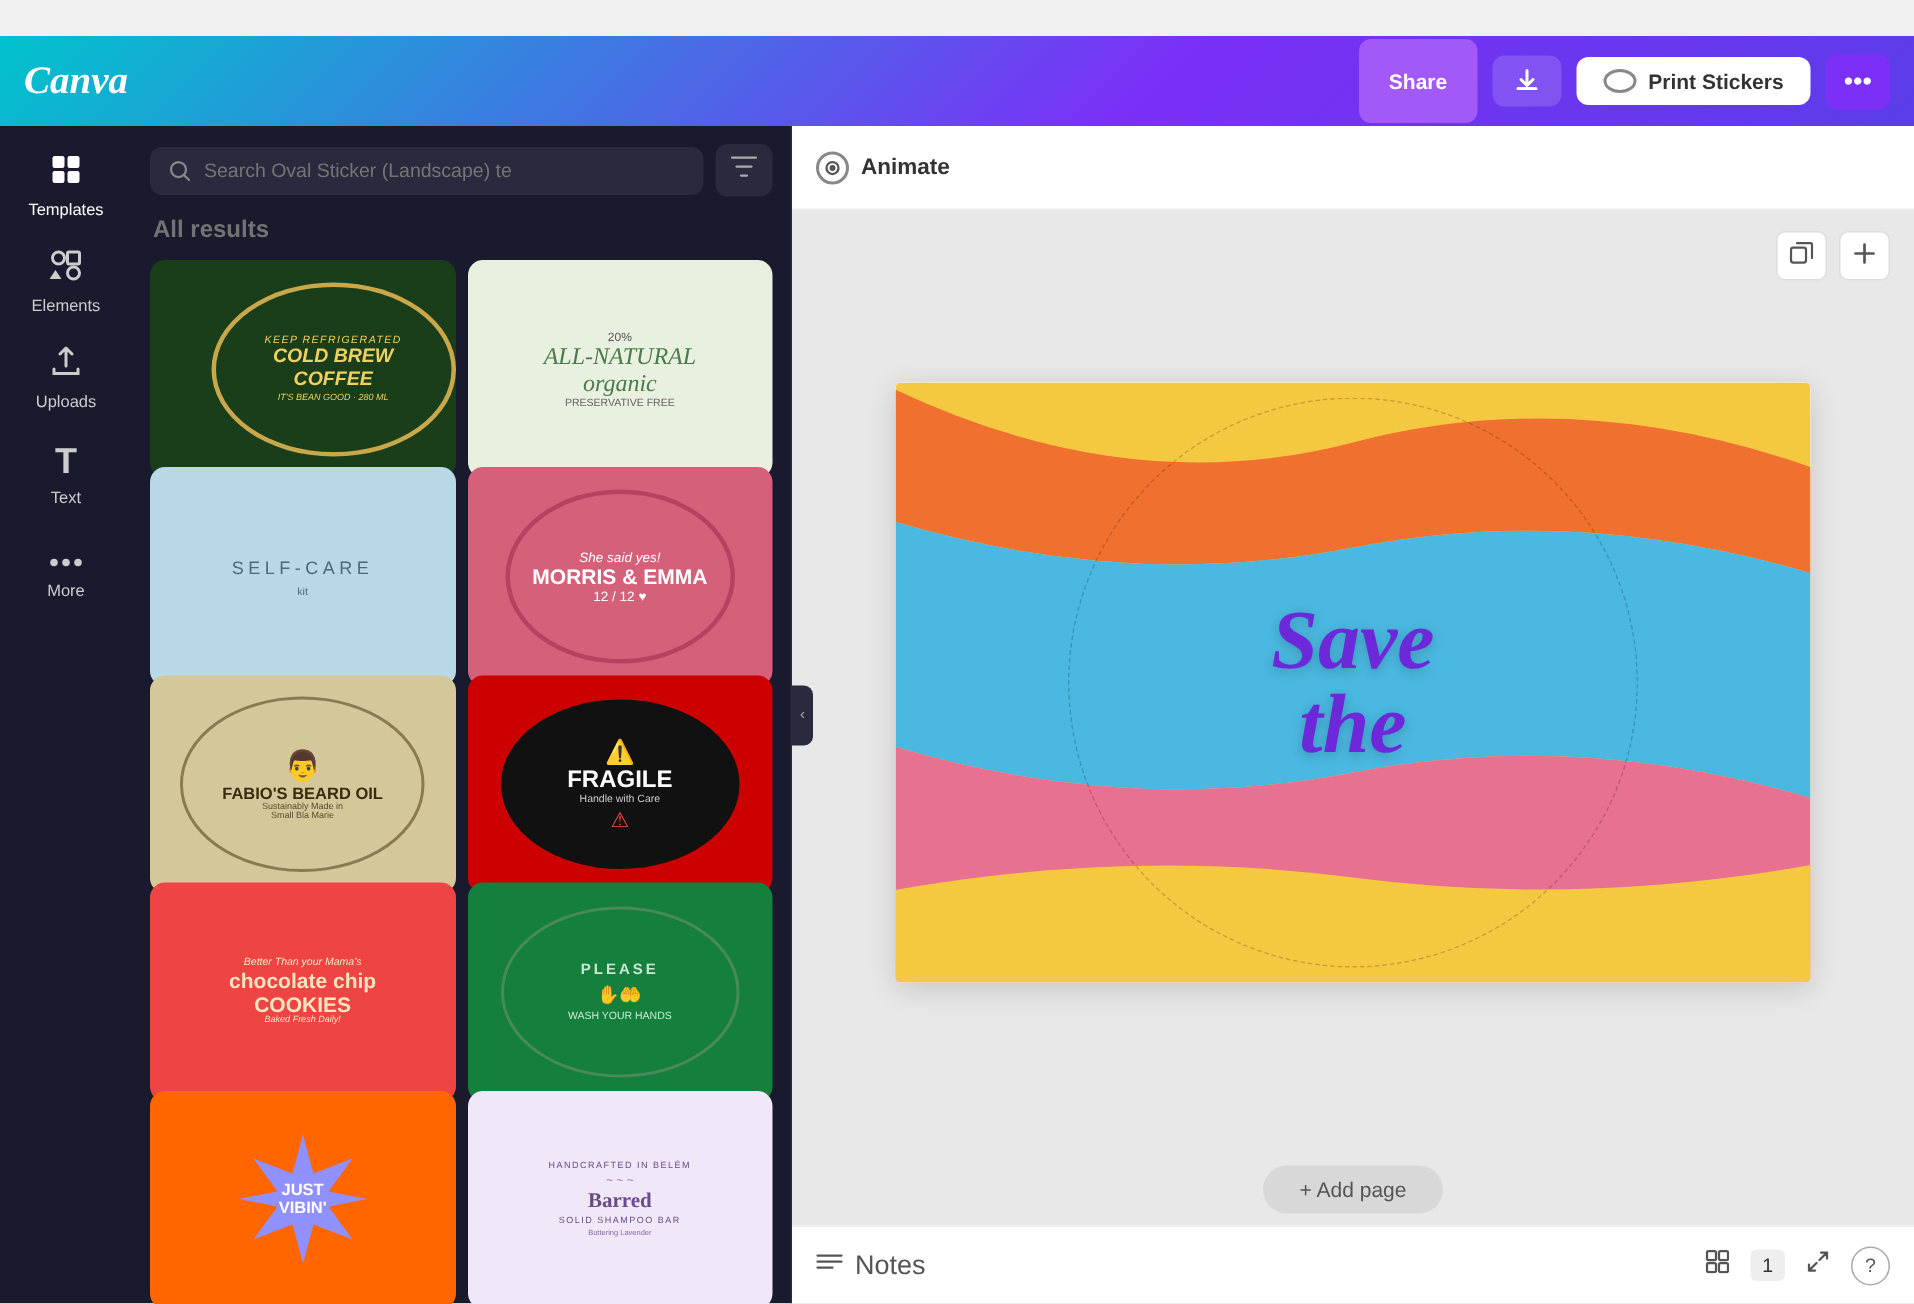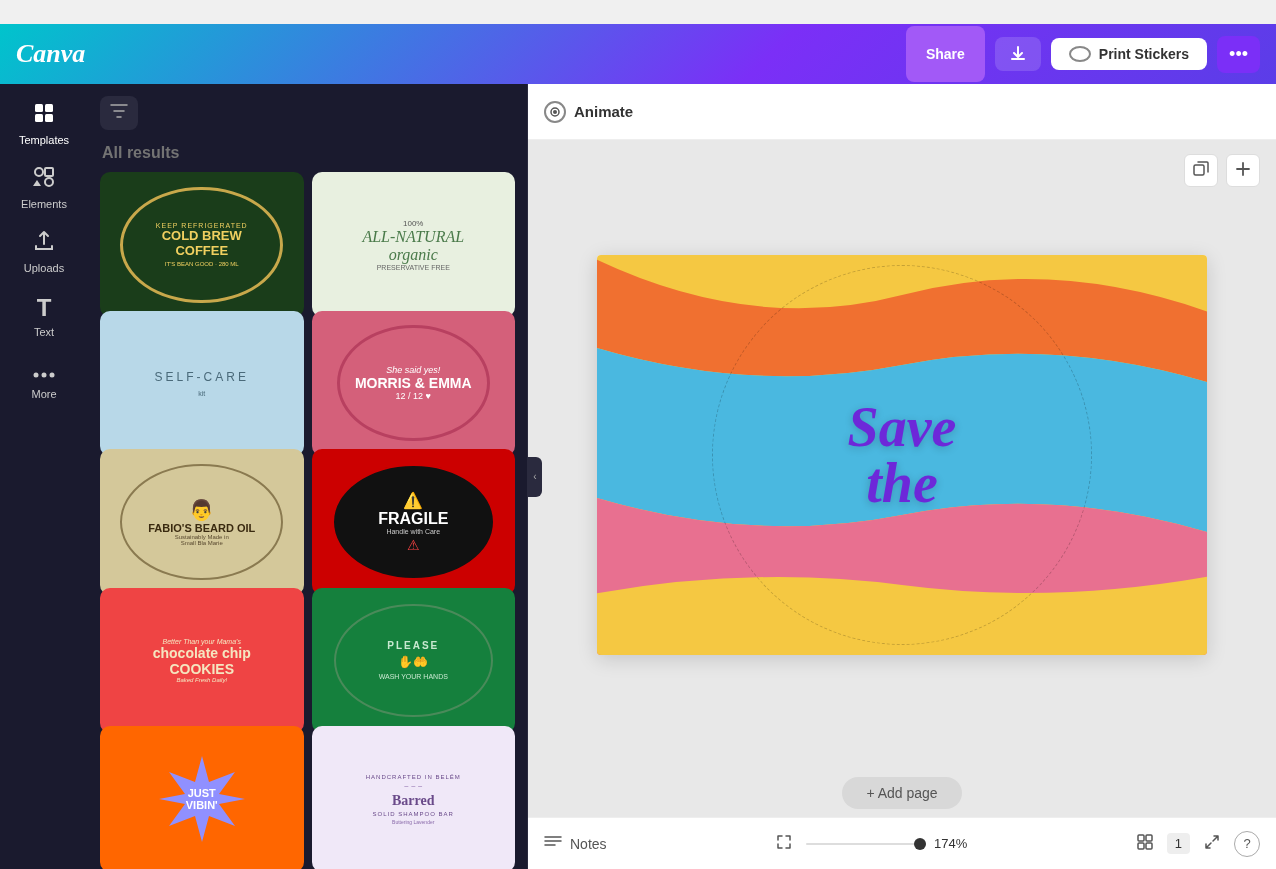--- a/index.html
+++ b/index.html
@@ -83,21 +83,21 @@
       display: grid; grid-template-columns: 1fr 1fr; gap: 8px;
       padding: 0 12px 12px 12px; overflow-y: auto; flex: 1;
     }
     .template-card {
       border-radius: 10px; overflow: hidden; cursor: pointer; aspect-ratio: 1.4;
       position: relative;
     }
     
     .tpl-cold-brew {
       background: #1a3d1a;
-      display: flex; align-items: center; justify-content: center;
+      display: flex; align-items: center; justify-content: flex-end; font-style: italic;
     }
     .tpl-cold-brew-inner {
       width: 80%; height: 80%; border-radius: 50%; border: 3px solid #c8a84b;
       display: flex; flex-direction: column; align-items: center; justify-content: center;
       color: #f0d060; text-align: center;
     }
     .tpl-cold-brew-inner .small { font-size: 7px; letter-spacing: 1px; }
     .tpl-cold-brew-inner .big { font-size: 13px; font-weight: 900; line-height: 1.1; }
     .tpl-cold-brew-inner .sub { font-size: 6px; margin-top: 3px; }
 
@@ -216,21 +216,21 @@
     .add-page-btn {
       background: #d8d8d8; border: none; border-radius: 20px; padding: 8px 24px;
       font-size: 14px; color: #555; cursor: pointer; font-weight: 500;
     }
 
     .canvas-footer {
       height: 52px; background: white; border-top: 1px solid #eee;
       display: flex; align-items: center; justify-content: space-between;
       padding: 0 16px; flex-shrink: 0;
     }
-    .footer-left { display: flex; align-items: center; gap: 8px; color: #555; font-size: 14px; }
+    .footer-left { display: flex; align-items: center; gap: 8px; color: #555; font-size: 18px; }
     .footer-center { display: flex; align-items: center; gap: 8px; }
     .zoom-level { font-size: 13px; color: #333; font-weight: 500; }
     .footer-right { display: flex; align-items: center; gap: 8px; }
     .footer-icon-btn {
       background: none; border: none; font-size: 16px; cursor: pointer; color: #555;
       padding: 4px 6px; border-radius: 4px;
     }
 
     
     .templates-grid::-webkit-scrollbar { width: 4px; }
@@ -305,41 +305,48 @@
           <circle cx="19" cy="3" r="2.5" fill="currentColor"></circle>
         </svg>
       </span>
       <span>More</span>
     </div>
   </div>
 
   <div class="panel-relative">
     <div class="templates-panel">
       <div class="search-bar">
+        <div class="search-input-wrap">
+          <svg width="16" height="16" viewBox="0 0 16 16" fill="none">
+            <circle cx="7" cy="7" r="5" stroke="#888" stroke-width="1.5"></circle>
+            <path d="M11 11l3 3" stroke="#888" stroke-width="1.5" stroke-linecap="round"></path>
+          </svg>
+          <input type="text" placeholder="Search Oval Sticker (Landscape) te" style="">
+        </div>
         <button class="btn-filter">
           <svg width="18" height="14" viewBox="0 0 18 14" fill="none">
             <path d="M1 1h16M4 7h10M7 13h4" stroke="#aaa" stroke-width="1.5" stroke-linecap="round"></path>
           </svg>
         </button>
       </div>
       <div class="panel-heading">All results</div>
 
       <div class="templates-grid">
 
         <div class="template-card tpl-cold-brew">
           <div class="tpl-cold-brew-inner">
             <div class="small">KEEP REFRIGERATED</div>
             <div class="big">COLD BREW<br>COFFEE</div>
             <div class="sub">IT'S BEAN GOOD · 280 ML</div>
           </div>
         </div>
 
         <div class="template-card tpl-organic">
           <div class="tpl-organic-inner">
-            <div class="pct">100%</div>
+            <div class="pct">20%</div>
             <div class="main-txt">ALL-NATURAL<br>organic</div>
             <div class="sub-txt">PRESERVATIVE FREE</div>
           </div>
         </div>
 
         <div class="template-card tpl-selfcare">
           <div class="tpl-selfcare-inner">
             <div class="title">SELF-CARE</div>
             <div style="font-size:7px; margin-top:6px;">kit</div>
           </div>
@@ -476,33 +483,20 @@
     </div>
 
     <div class="canvas-footer">
       <div class="footer-left">
         <svg width="18" height="16" viewBox="0 0 18 16" fill="none">
           <path d="M1 1h16M1 5h16M1 9h10" stroke="#555" stroke-width="1.5" stroke-linecap="round"></path>
         </svg>
         <span>Notes</span>
       </div>
 
-      <div class="footer-center">
-        <button class="footer-icon-btn">
-          <svg width="16" height="16" viewBox="0 0 16 16" fill="none">
-            <path d="M2 6V2h4M10 2h4v4M14 10v4h-4M6 14H2v-4" stroke="#555" stroke-width="1.5" stroke-linecap="round" stroke-linejoin="round"></path>
-          </svg>
-        </button>
-        <div style="display:flex; align-items:center; gap:6px; width:120px;">
-          <div style="flex:1; height:2px; background:#ddd; border-radius:1px; position:relative;">
-            <div style="position:absolute; right:0; top:50%; transform:translateY(-50%); width:12px; height:12px; background:#333; border-radius:50%;"></div>
-          </div>
-        </div>
-        <span class="zoom-level">174%</span>
-      </div>
 
       <div class="footer-right">
         <button class="footer-icon-btn">
           <svg width="16" height="16" viewBox="0 0 16 16" fill="none">
             <rect x="1" y="1" width="6" height="6" rx="1" stroke="#555" stroke-width="1.5"></rect>
             <rect x="9" y="1" width="6" height="6" rx="1" stroke="#555" stroke-width="1.5"></rect>
             <rect x="1" y="9" width="6" height="6" rx="1" stroke="#555" stroke-width="1.5"></rect>
             <rect x="9" y="9" width="6" height="6" rx="1" stroke="#555" stroke-width="1.5"></rect>
           </svg>
         </button>

